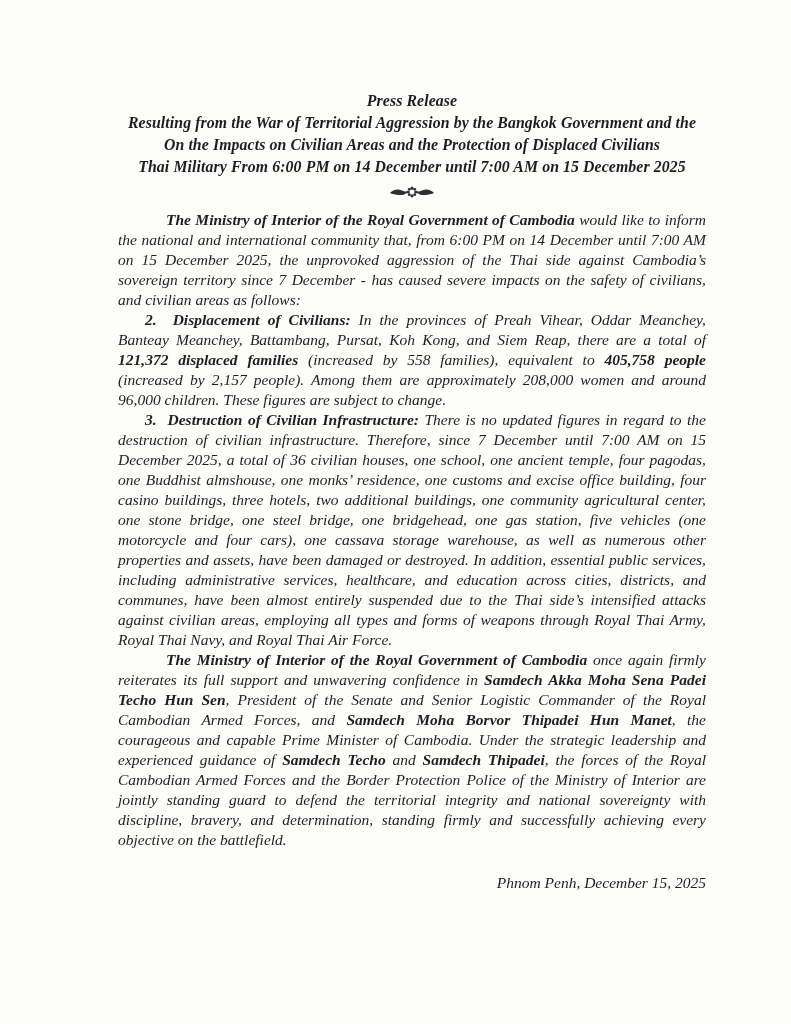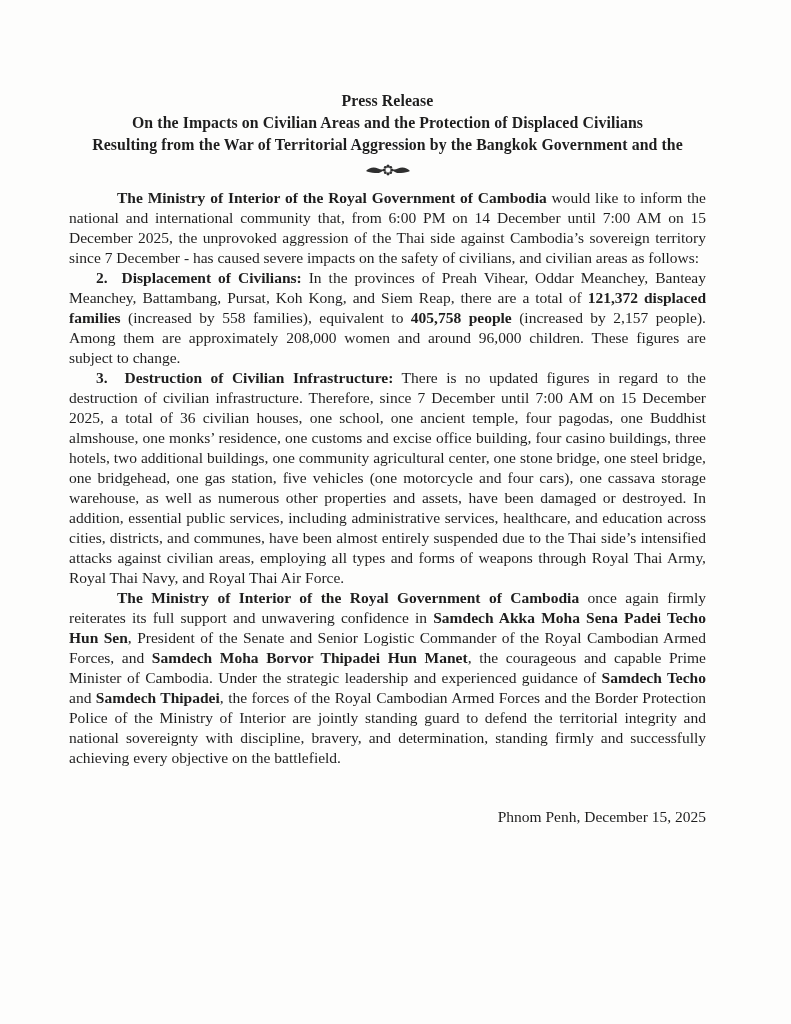--- a/index.html
+++ b/index.html
@@ -9,22 +9,23 @@
   }
   .page {
     position: relative;
     width: 791px;
     height: 1024px;
     margin: 0 auto;
     background: #fdfdfc;
     color: #1e1e1e;
     font-family: "Liberation Serif", "DejaVu Serif", serif;
     box-sizing: border-box;
-    padding: 90px 85px 0 69px;
+    padding: 90px 85px 0 118px;
     overflow: hidden;
+    font-style: italic;
   }
   .title-block {
     text-align: center;
     font-weight: bold;
     font-size: 15.8px;
     line-height: 22px;
     letter-spacing: 0.1px;
   }
   .ornament {
     text-align: center;
@@ -37,32 +38,33 @@
     font-size: 15.5px;
     line-height: 20px;
   }
   .indent-lg { text-indent: 48px; }
   .indent-sm { text-indent: 27px; }
   .body-text b { font-weight: bold; }
   .dateline {
     text-align: right;
     font-size: 15.5px;
     line-height: 20.4px;
-    margin-top: 39px;
+    margin-top: 23px;
   }
 </style>
 </head>
 <body>
 
 <div class="page">
 
   <header class="title-block">
     <div>Press Release</div>
+    <div>Resulting from the War of Territorial Aggression by the Bangkok Government and the</div>
     <div>On the Impacts on Civilian Areas and the Protection of Displaced Civilians</div>
-    <div>Resulting from the War of Territorial Aggression by the Bangkok Government and the</div>
+    <div>Thai Military From 6:00 PM on 14 December until 7:00 AM on 15 December 2025</div>
   </header>
 
   <div class="ornament">
     <svg width="46" height="14" viewBox="0 0 46 14" aria-hidden="true">
       <g fill="#2f2f2f">
         <path d="M1,8 C4,4.5 9,3.5 13,5.5 C15,6.5 17,6.8 19,6.2 C17.5,9 14,10.5 10,10 C6.5,9.6 3,9.2 1,8 Z"></path>
         <path d="M45,8 C42,4.5 37,3.5 33,5.5 C31,6.5 29,6.8 27,6.2 C28.5,9 32,10.5 36,10 C39.5,9.6 43,9.2 45,8 Z"></path>
         <circle cx="23" cy="3.2" r="1.6"></circle>
         <circle cx="23" cy="10.8" r="1.6"></circle>
         <circle cx="19.2" cy="7" r="1.6"></circle>

